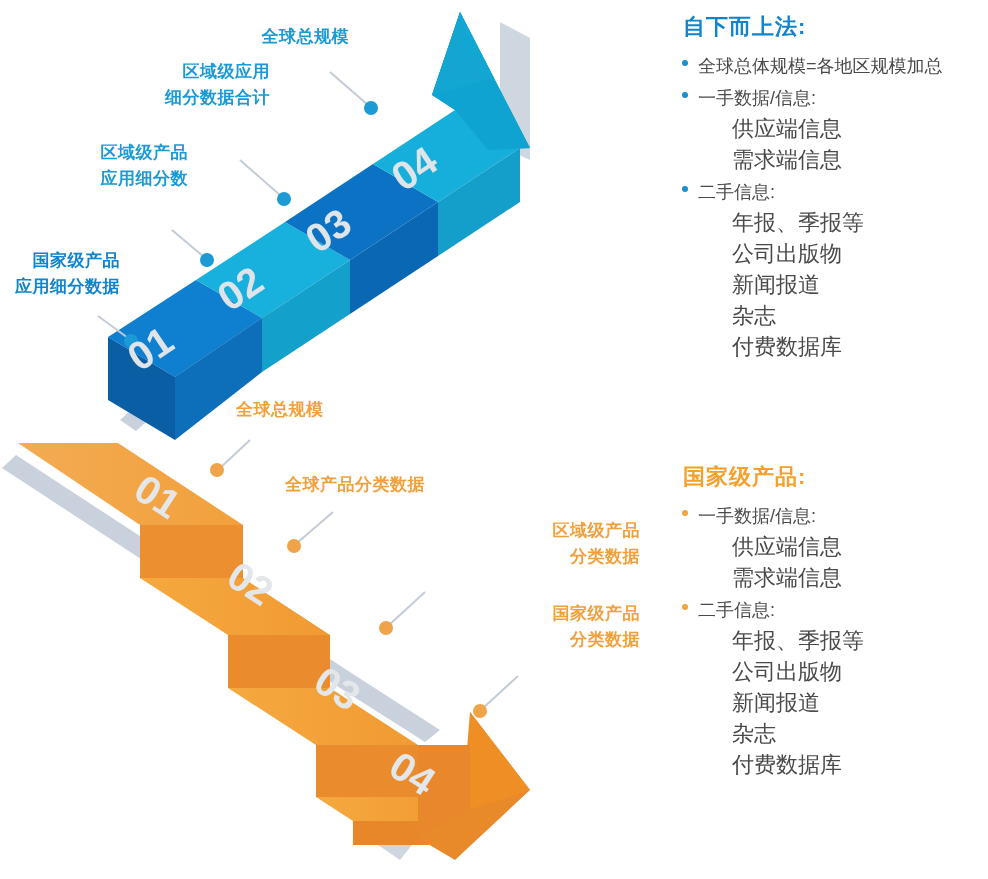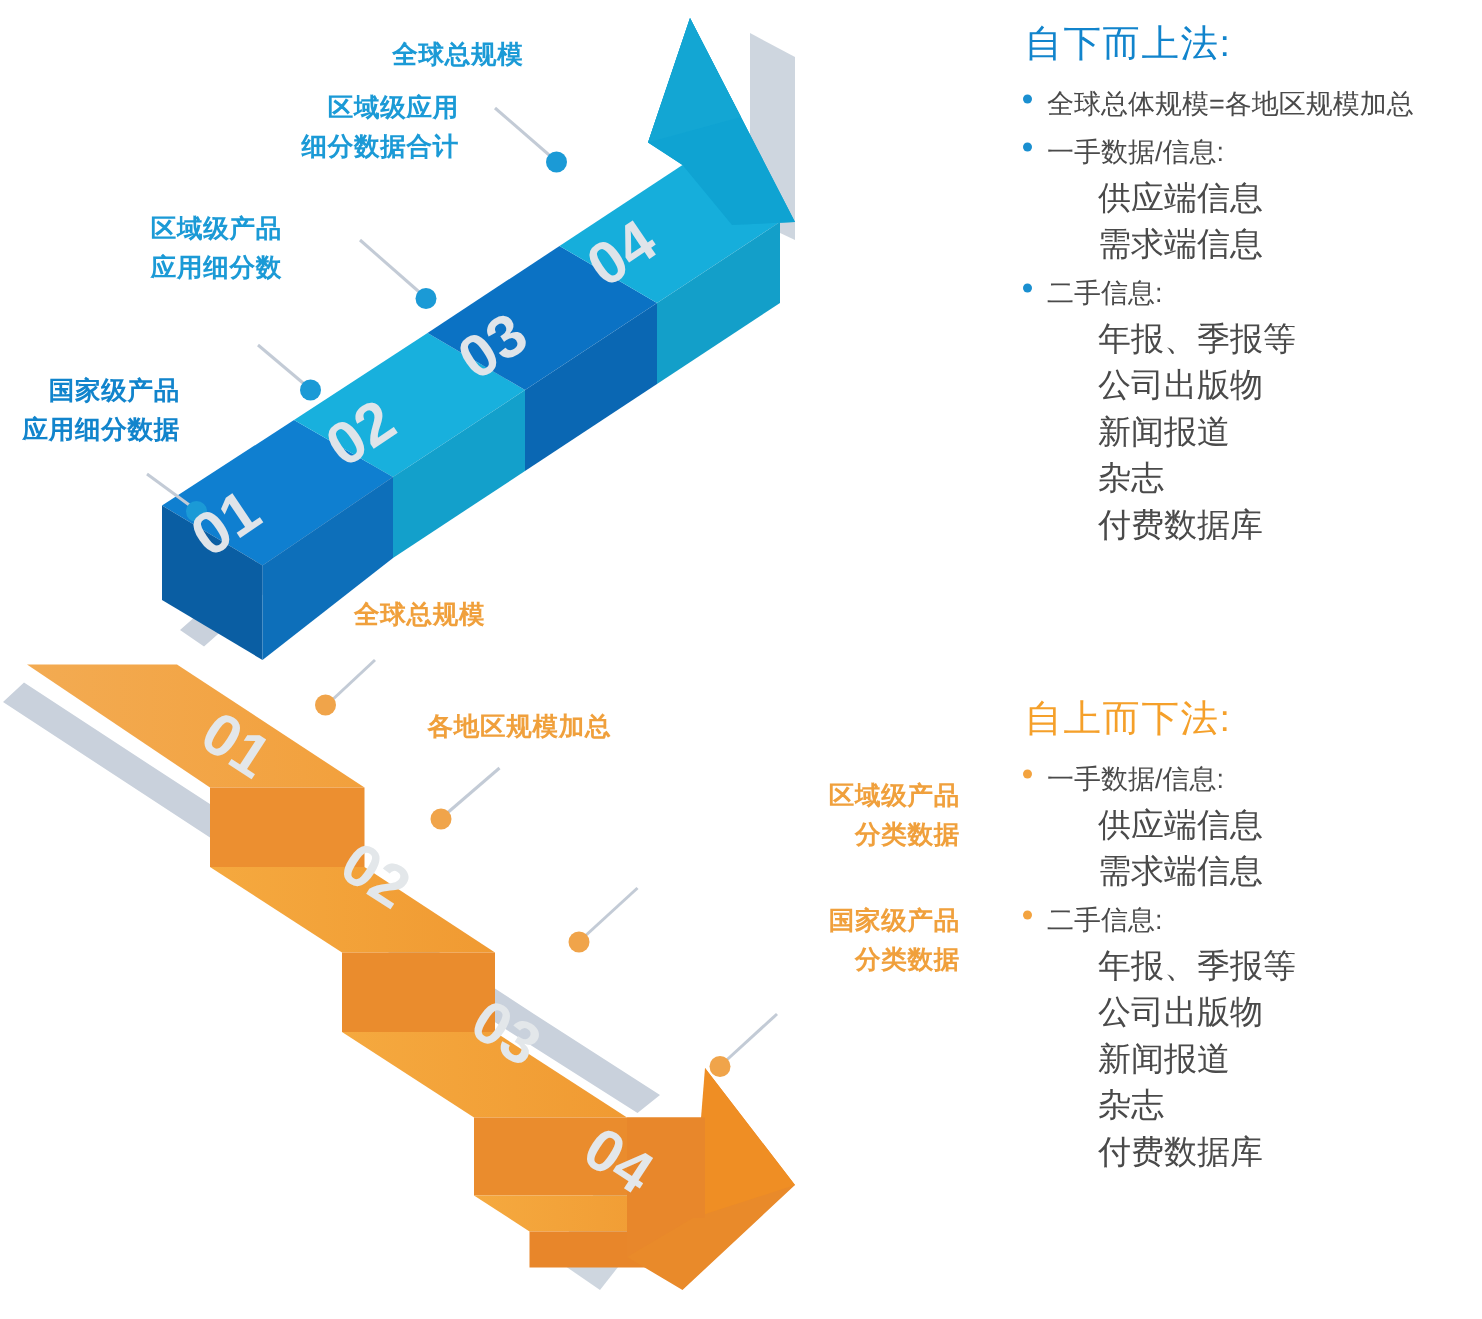--- a/index.html
+++ b/index.html
@@ -22,21 +22,21 @@
   .lbl.blue{color:#1b9ad6;}
   .lbl.blue.dark{color:#1184cc;}
   .lbl.orange{color:#f0a03c;}
   .lbl.r{text-align:right;}
   .lbl.l{text-align:left;}
 
   
   #panels{position:absolute;left:672px;top:0;width:316px;height:879px;}
   .panel{position:absolute;left:0;width:316px;}
   .panel-title{
-    font-size:25px;font-weight:normal;letter-spacing:1px;margin:0 0 9px 11px;
+    font-size:22px;font-weight:bold;letter-spacing:1px;margin:0 0 9px 11px;
   }
   .panel.blue .panel-title{color:#1184cc;}
   .panel.orange .panel-title{color:#f5a02a;}
   ul.bullets{list-style:none;margin:0;padding:0;}
   ul.bullets > li{position:relative;padding-left:26px;margin-bottom:2px;}
   ul.bullets > li > .bullet-dot{
     position:absolute;left:10px;top:9px;width:6px;height:6px;border-radius:50%;
   }
   .panel.blue .bullet-dot{background:#1a8fd0;}
   .panel.orange .bullet-dot{background:#f3a33f;}
@@ -148,32 +148,32 @@
     <g font-family="Liberation Sans, DejaVu Sans, sans-serif" font-weight="bold" font-size="40" fill="#e3e7ea">
       <text id="on0" transform="translate(150,508) rotate(33)" text-anchor="middle">01</text>
       <text id="on1" transform="translate(243,595) rotate(33)" text-anchor="middle">02</text>
       <text id="on2" transform="translate(330,700) rotate(33)" text-anchor="middle">03</text>
       <text id="on3" transform="translate(405,785) rotate(33)" text-anchor="middle">04</text>
     </g>
   </svg>
 
   <div class="lbl blue r" style="right:639px;top:24px;width:230px;">全球总规模</div>
 
-  <div class="lbl blue r" style="right:682px;top:59px;width:240px;text-align:right;">区域级应用
+  <div class="lbl blue r" style="right:718px;top:59px;width:240px;text-align:right;">区域级应用
 细分数据合计</div>
 
   <div class="lbl blue r" style="right:800px;top:140px;width:240px;">区域级产品
 应用细分数</div>
 
   <div class="lbl blue dark r" style="right:868px;top:248px;width:250px;">国家级产品
 应用细分数据</div>
 
   <div class="lbl orange l" style="left:236px;top:397px;width:280px;">全球总规模</div>
 
-  <div class="lbl orange l" style="left:285px;top:472px;width:300px;">各地区规模加总</div>
+  <div class="lbl orange l" style="left:285px;top:472px;width:300px;">全球产品分类数据</div>
 
   <div class="lbl orange r" style="left:340px;top:518px;width:300px;">区域级产品
 分类数据</div>
 
   <div class="lbl orange r" style="left:340px;top:601px;width:300px;">国家级产品
 分类数据</div>
 
   <div id="panels">
 
     <div class="panel blue" style="top:12px;">
@@ -202,21 +202,21 @@
             <li>公司出版物</li>
             <li>新闻报道</li>
             <li>杂志</li>
             <li>付费数据库</li>
           </ul>
         </li>
       </ul>
     </div>
 
     <div class="panel orange" style="top:462px;">
-      <div class="panel-title">自上而下法:</div>
+      <div class="panel-title">国家级产品:</div>
       <ul class="bullets">
 
         <li>
           <span class="bullet-dot"></span>
           <span class="bullet-text">一手数据/信息:</span>
           <ul class="sub">
             <li>供应端信息</li>
             <li>需求端信息</li>
           </ul>
         </li>

